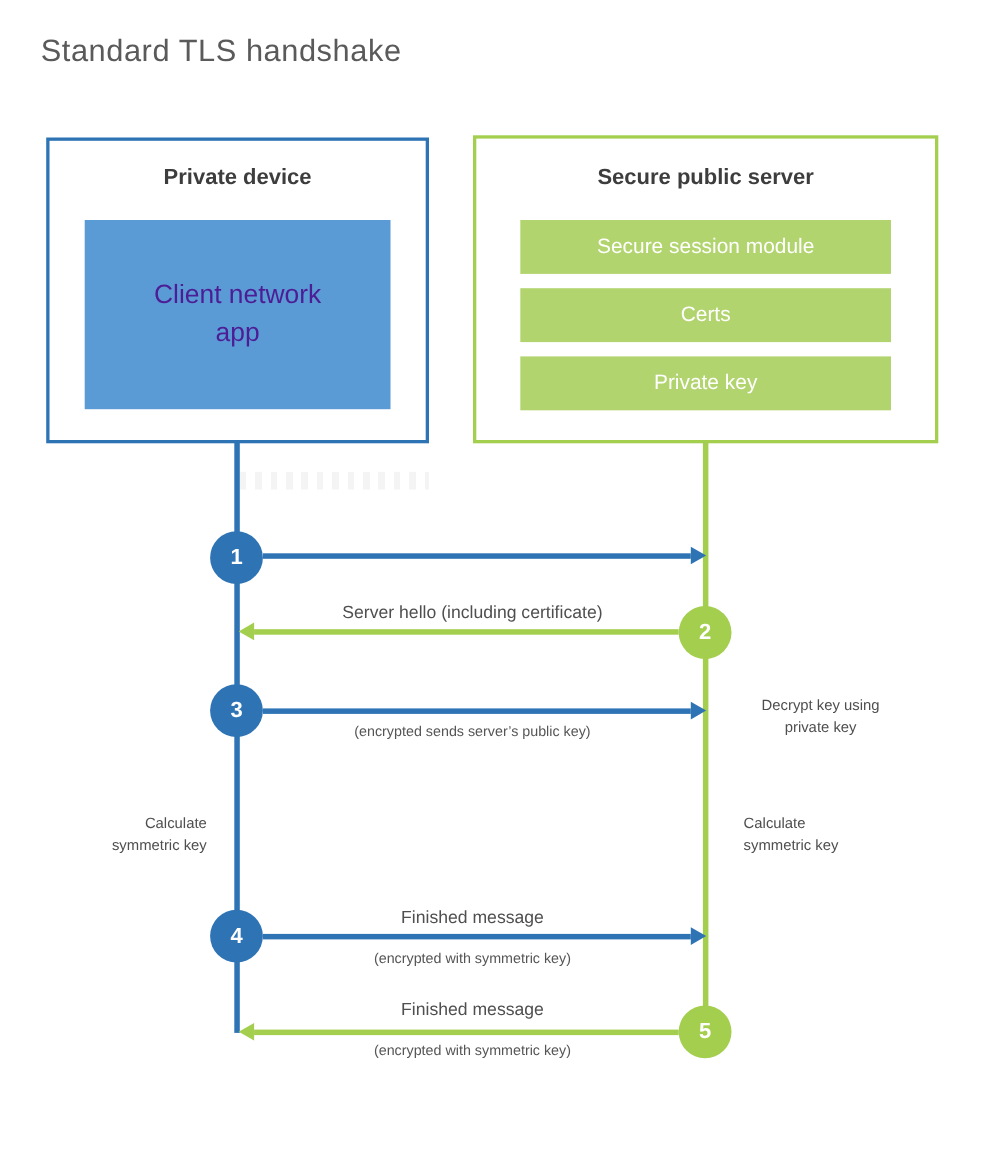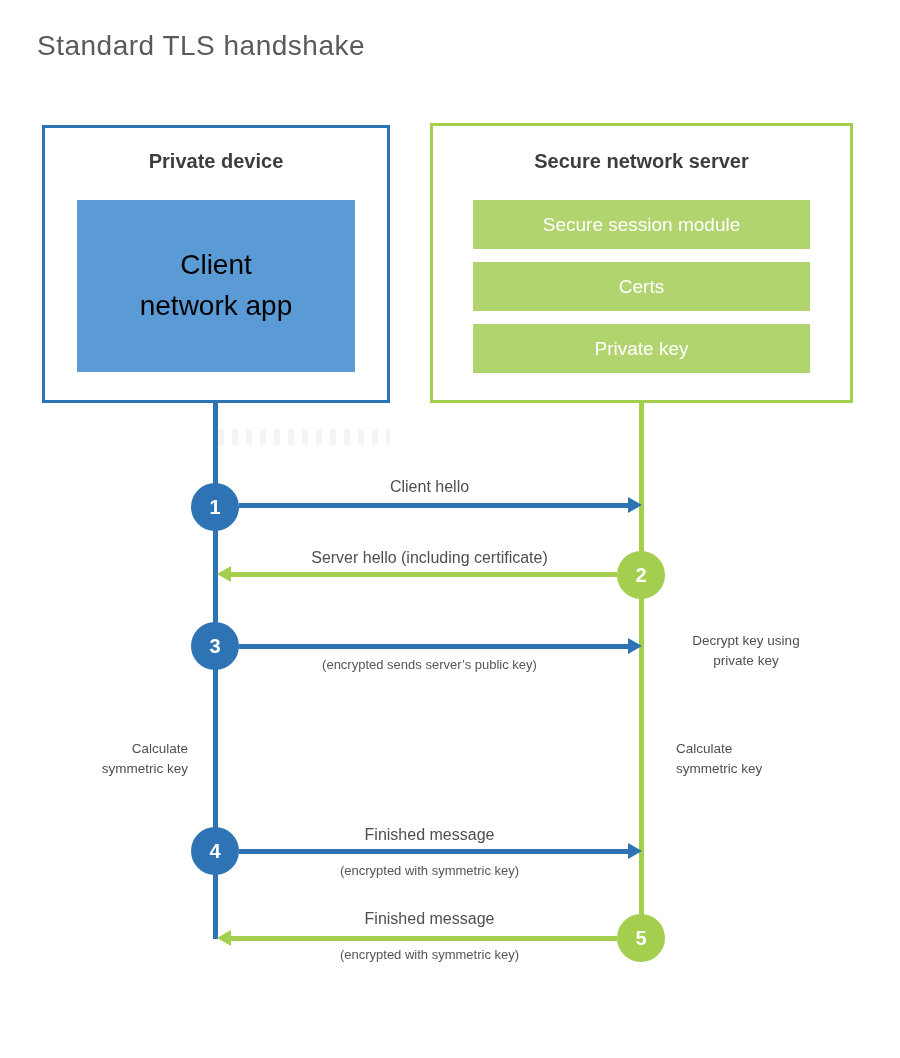--- a/index.html
+++ b/index.html
@@ -16,21 +16,21 @@
 
   .device-box{border:3px solid;background:#fff;}
   .client-box{left:42px;top:125px;width:348px;height:278px;border-color:var(--blue);}
   .server-box{left:430px;top:123px;width:423px;height:280px;border-color:var(--green);}
   .box-title{font-size:20px;font-weight:bold;color:var(--text-dark);text-align:center;}
   .client-title{left:42px;top:150px;width:348px;}
   .server-title{left:430px;top:150px;width:423px;}
 
   .client-app{left:77px;top:200px;width:278px;height:172px;background:var(--blue-fill);
     display:flex;align-items:center;justify-content:center;text-align:center;}
-  .client-app span{display:block;width:170px;color:#000000;font-size:28px;line-height:1.45;}
+  .client-app span{display:block;width:170px;color:#4c1d95;font-size:24px;line-height:1.45;}
 
   .server-bar{left:473px;width:337px;height:49px;background:var(--green-fill);
     display:flex;align-items:center;justify-content:center;color:#fff;font-size:19px;}
 
   .lifeline{width:5px;top:402px;height:537px;}
   .lifeline.blue{left:213px;background:var(--blue);}
   .lifeline.green{left:639px;background:var(--green);}
 
   .watermark{left:218px;top:429px;width:172px;height:16px;
     background:repeating-linear-gradient(90deg,rgba(0,0,0,0.045) 0 6px,transparent 6px 14px);}
@@ -62,30 +62,29 @@
 
   <div class="abs diagram-title">Standard TLS handshake</div>
 
   <div class="abs device-box client-box"></div>
   <div class="abs box-title client-title">Private device</div>
   <div class="abs client-app">
     <span>Client network app</span>
   </div>
 
   <div class="abs device-box server-box"></div>
-  <div class="abs box-title server-title">Secure network server</div>
+  <div class="abs box-title server-title">Secure public server</div>
   <div class="abs server-bar" style="top:200px">Secure session module</div>
   <div class="abs server-bar" style="top:262px">Certs</div>
   <div class="abs server-bar" style="top:324px">Private key</div>
 
   <div class="abs lifeline blue"></div>
   <div class="abs lifeline green"></div>
   <div class="abs watermark"></div>
 
-  <div class="abs msg-label" style="top:478px">Client hello</div>
   <div class="abs arrow-line blue" style="top:503px"></div>
   <div class="abs arrowhead right" style="top:497px"></div>
   <div class="abs step-circle blue" style="left:191px;top:483px">1</div>
 
   <div class="abs msg-label" style="top:549px">Server hello (including certificate)</div>
   <div class="abs arrow-line green" style="top:572px"></div>
   <div class="abs arrowhead left" style="top:566px"></div>
   <div class="abs step-circle green" style="left:617px;top:551px">2</div>
 
   <div class="abs arrow-line blue" style="top:644px"></div>

